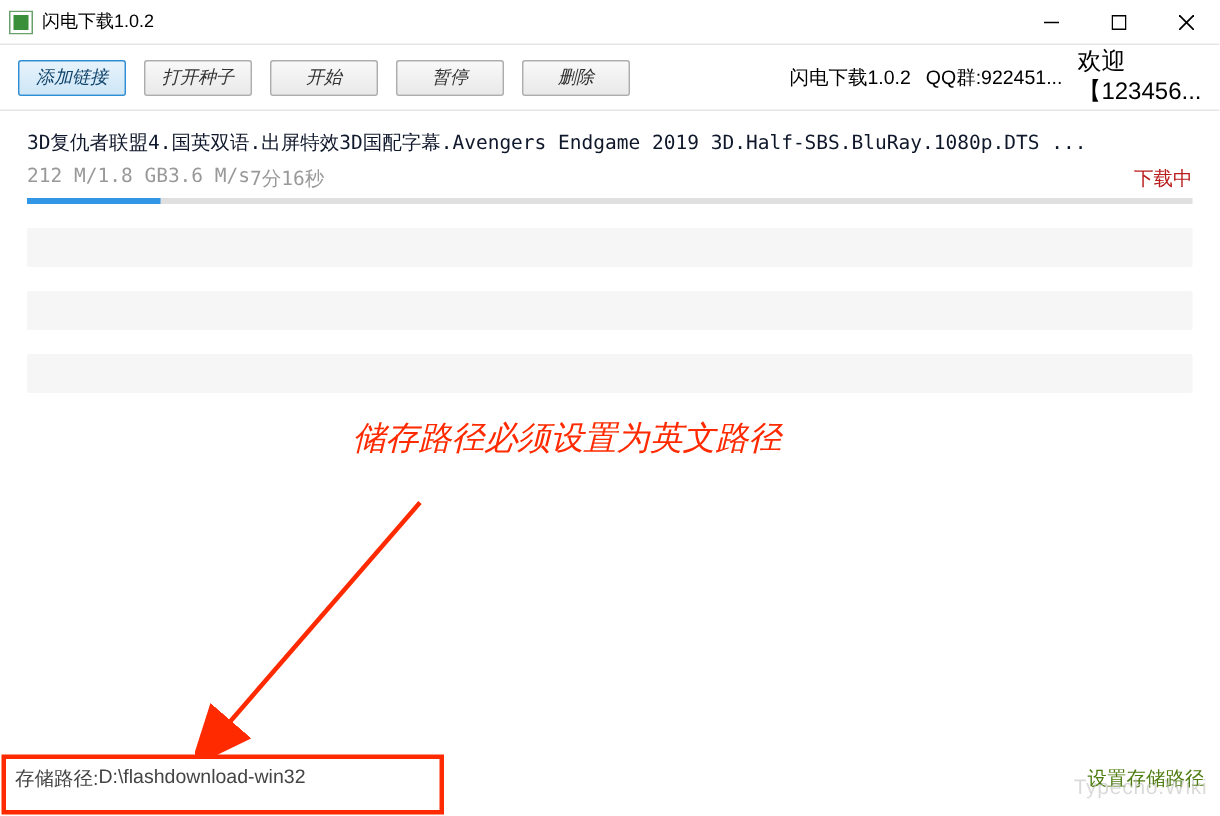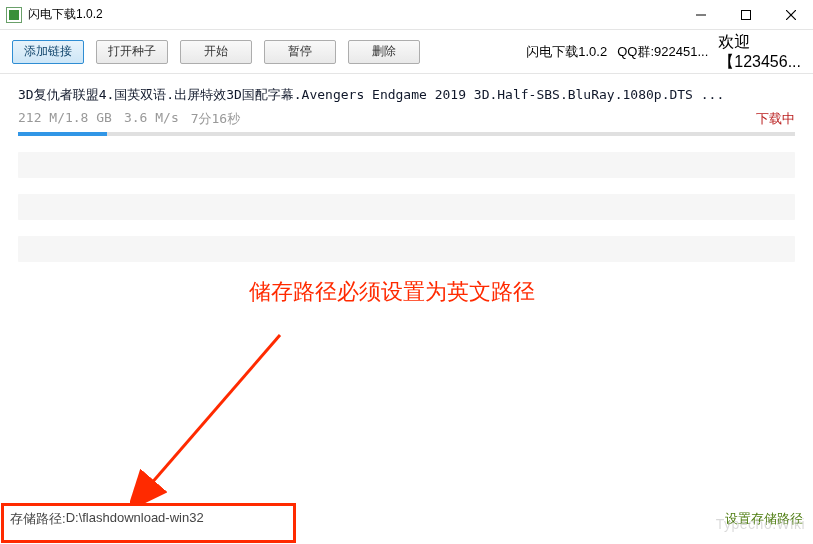--- a/index.html
+++ b/index.html
@@ -39,20 +39,21 @@
     border-bottom: 1px solid #e5e5e5;
   }
   .btn {
     width: 72px; height: 24px;
     border: 1px solid #adadad;
     background: linear-gradient(#f9f9f9,#e9e9e9);
     border-radius: 2px;
     font-size: 12px; color: #333;
     display: flex; align-items: center; justify-content: center;
     cursor: pointer;
+    font-style: italic;
   }
   .btn.primary {
     border-color: #2f8dd3;
     background: linear-gradient(#e8f3fb,#cde6f7);
     color: #10446b;
   }
   .tb-right {
     margin-left: auto;
     display: flex; align-items: center;
     gap: 10px;
@@ -63,21 +64,21 @@
   .content {
     padding: 12px 18px 0 18px;
   }
   .dl-item { margin-bottom: 6px; }
   .dl-name {
     font-family: "SimSun","NSimSun",monospace;
     font-size: 13px; color: #0f172a;
     white-space: nowrap; overflow: hidden; text-overflow: ellipsis;
   }
   .dl-meta {
-    display: flex; gap: 12px;
+    display: flex; gap: 0;
     font-family: "SimSun","NSimSun",monospace;
     font-size: 13px; color: #999;
     margin-top: 6px;
   }
   .dl-status { margin-left: auto; color: #b91c1c; }
   .dl-bar {
     height: 4px; background: #e0e0e0;
     margin-top: 4px; position: relative;
   }
   .dl-bar-fill {
@@ -93,21 +94,21 @@
 
   .annot {
     position: absolute;
     color: #ff2a00;
     font-family: "SimSun","NSimSun",serif;
     font-size: 22px;
     text-align: center;
     line-height: 1.7;
     pointer-events: none;
   }
-  .annot-text { left: 232px; top: 273px; width: 320px; }
+  .annot-text { left: 218px; top: 273px; width: 320px; font-style: italic; }
   .arrow-svg {
     position: absolute; left: 130px; top: 325px;
     pointer-events: none;
   }
 
   .statusbar {
     position: absolute; left: 0; right: 0; bottom: 0;
     height: 34px;
     display: flex; 
     padding: 0 10px;

